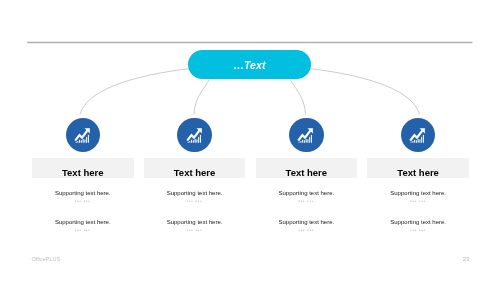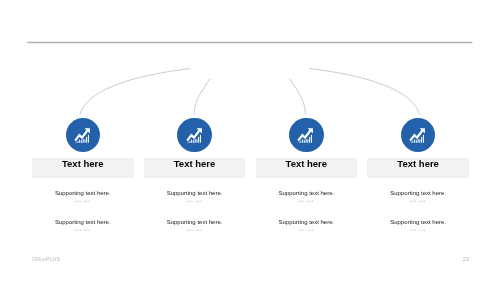--- a/index.html
+++ b/index.html
@@ -5,21 +5,21 @@
   html,body{margin:0;padding:0;}
   body{width:500px;height:281px;background:#ffffff;font-family:"Liberation Sans",sans-serif;overflow:hidden;}
   .slide{position:absolute;left:0;top:0;width:500px;height:281px;background:#fff;}
   svg.connectors{position:absolute;left:0;top:0;}
   .pill{position:absolute;left:188px;top:50px;width:123px;height:29px;border-radius:15px;background:#02bedf;
         display:flex;align-items:center;justify-content:center;}
   .pill span{color:#fff;font-weight:bold;font-style:italic;font-size:10.5px;letter-spacing:0.1px;}
   .circle{position:absolute;width:34.5px;height:34.5px;border-radius:50%;background:#2361ab;top:117.7px;}
   .circle svg{position:absolute;left:8.4px;top:9.8px;}
   .cap{position:absolute;height:20px;top:158px;width:101.5px;background:#f2f2f2;
-       display:flex;align-items:flex-start;justify-content:center;}
+       display:flex;align-items:flex-end;justify-content:center;}
   .cap span{font-size:9.5px;font-weight:bold;color:#000;}
   .sup{position:absolute;width:101.5px;text-align:center;font-size:6px;color:#171717;}
   .sub{position:absolute;width:101.5px;text-align:center;font-size:5.2px;color:#cfcfcf;letter-spacing:0.5px;text-indent:-0.5px;}
   .c1{left:32px}.c2{left:143.8px}.c3{left:255.6px}.c4{left:367.4px}
   .k1{left:65.5px}.k2{left:177.3px}.k3{left:289.1px}.k4{left:400.9px}
   .r1{top:189.5px}.r2{top:198.4px}.r3{top:218.5px}.r4{top:227.4px}
   .footer-left{position:absolute;left:31.5px;top:255.8px;font-size:5.5px;color:#bdbdbd;}
   .footer-right{position:absolute;left:461px;top:255.5px;width:10px;text-align:center;font-size:6px;color:#b5b5b5;}
 </style>
 </head>
@@ -28,20 +28,23 @@
 <div class="slide">
 
   <svg class="connectors" width="500" height="281" viewBox="0 0 500 281">
     <line x1="27.2" y1="42.4" x2="472.4" y2="42.4" stroke="#b0b0b0" stroke-width="1.5"></line>
     <path d="M190,68.5 C129.8,75.9 86.9,90.4 80,114.3" fill="none" stroke="#c2c2c2" stroke-width="0.85"></path>
     <path d="M209.5,79 C204.5,88.6 194.5,97.3 194,114.5" fill="none" stroke="#c2c2c2" stroke-width="0.85"></path>
     <path d="M290,79 C295,88.6 305,97.3 305.5,114.5" fill="none" stroke="#c2c2c2" stroke-width="0.85"></path>
     <path d="M309.5,68.5 C369.7,75.9 412.6,90.4 419.5,114.3" fill="none" stroke="#c2c2c2" stroke-width="0.85"></path>
   </svg>
 
+  <div class="pill">
+    <span>…Text</span>
+  </div>
 
   <div class="circle k1">
     <svg width="17.6" height="16" viewBox="0 0 33 30">
       <rect fill="#fff" x="3.1" y="27.7" width="1.9" height="1.8"></rect>
       <rect fill="#fff" x="6.3" y="26.3" width="1.9" height="3.2"></rect>
       <rect fill="#fff" x="9.6" y="23.8" width="1.9" height="5.7"></rect>
       <rect fill="#fff" x="12.9" y="24.8" width="1.9" height="4.7"></rect>
       <rect fill="#fff" x="16.2" y="22.4" width="1.9" height="7.1"></rect>
       <rect fill="#fff" x="19.5" y="23.2" width="1.9" height="6.3"></rect>
       <rect fill="#fff" x="22.8" y="18.6" width="1.9" height="10.9"></rect>

